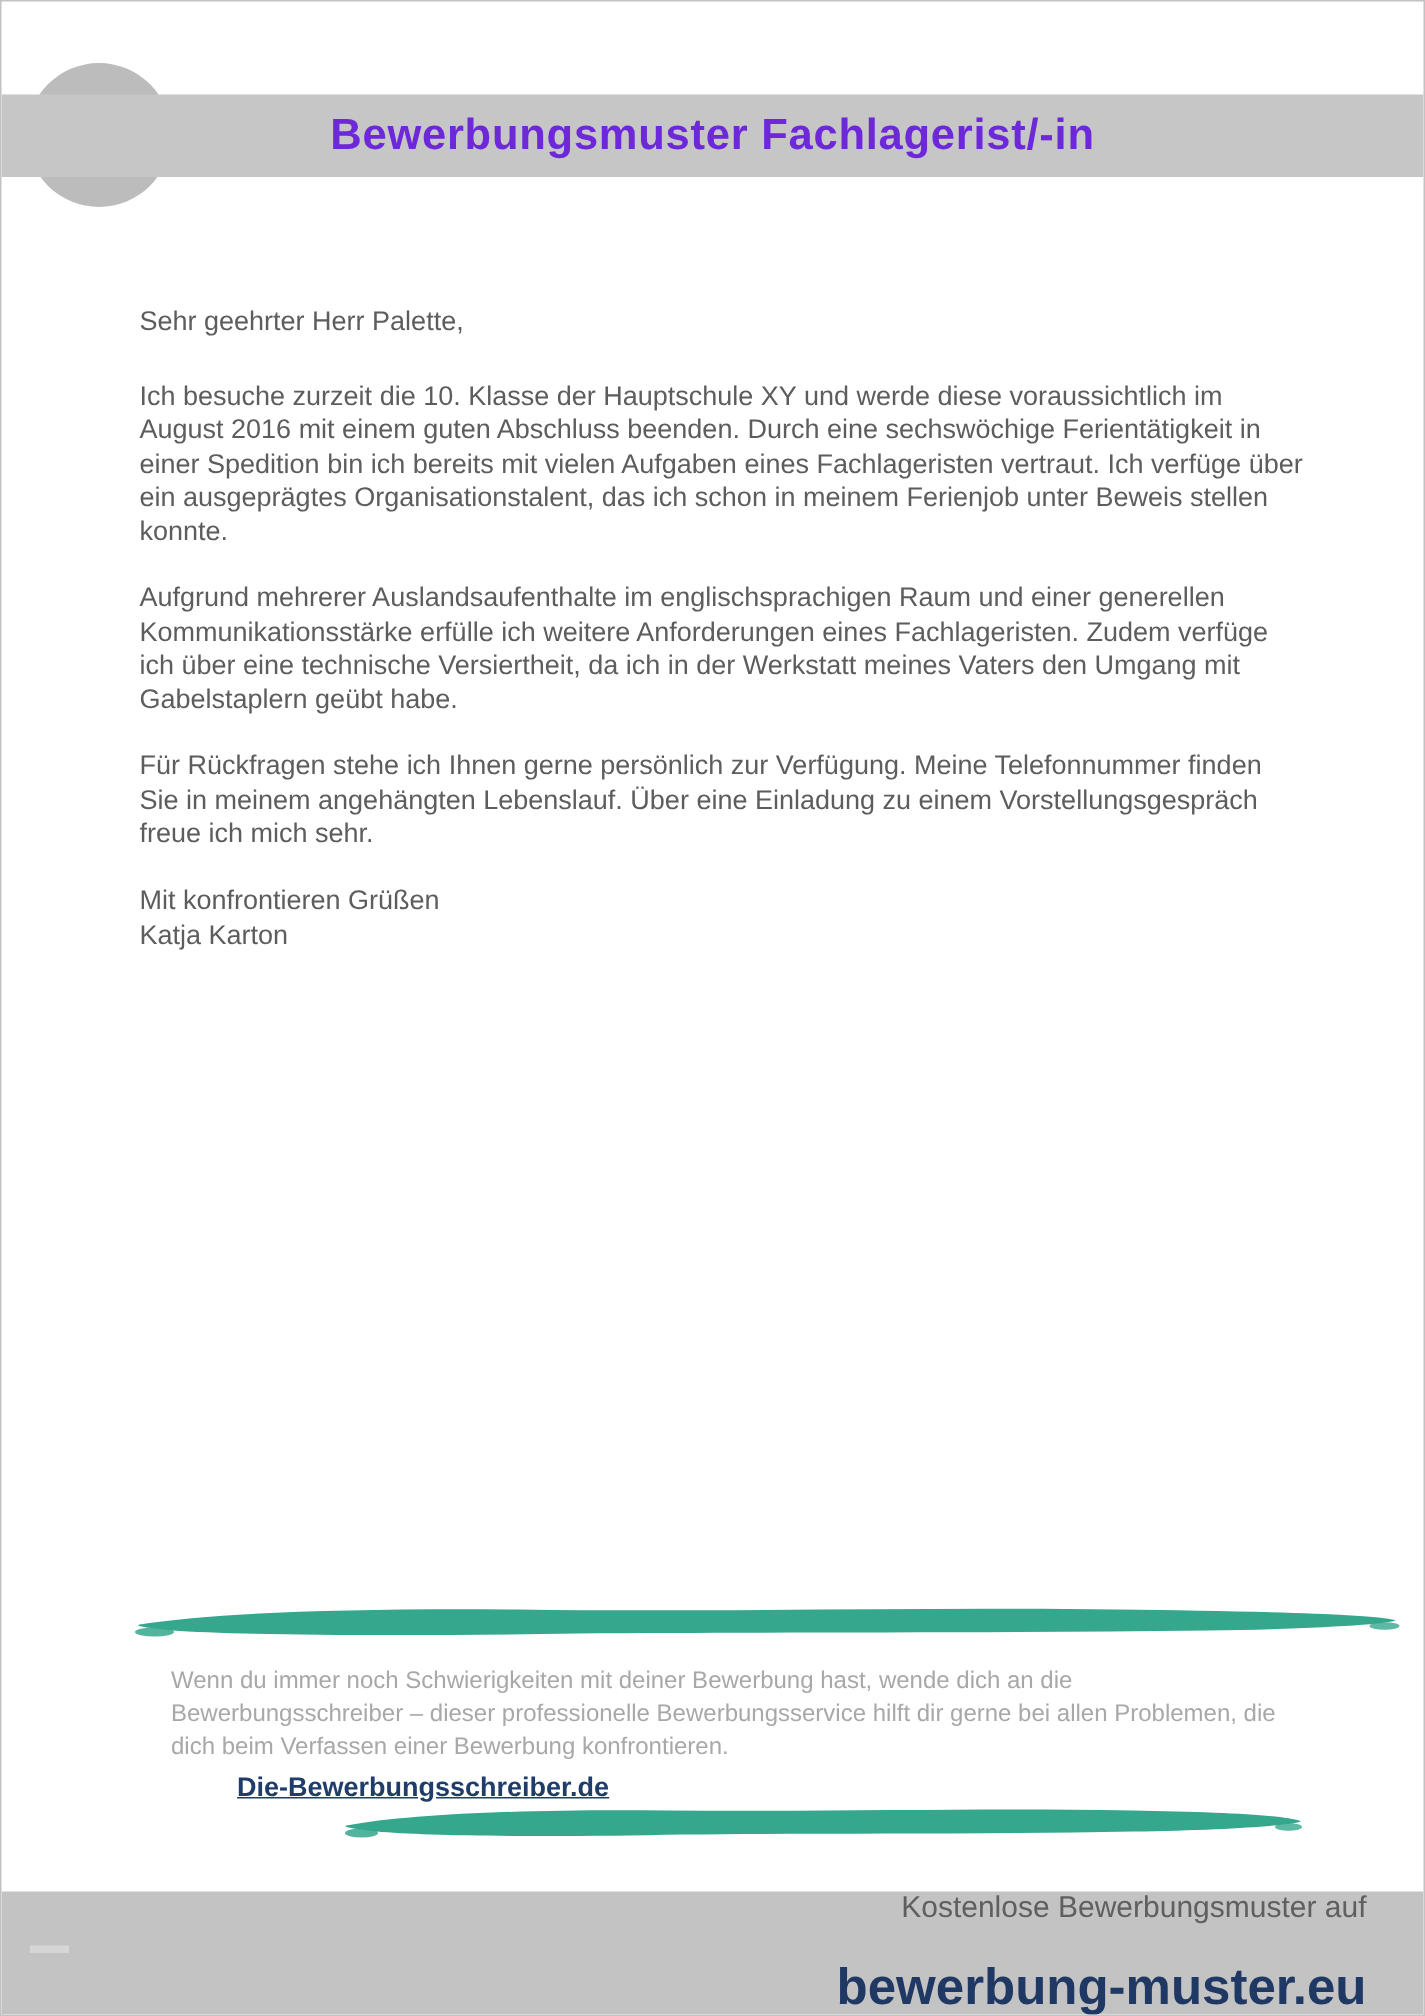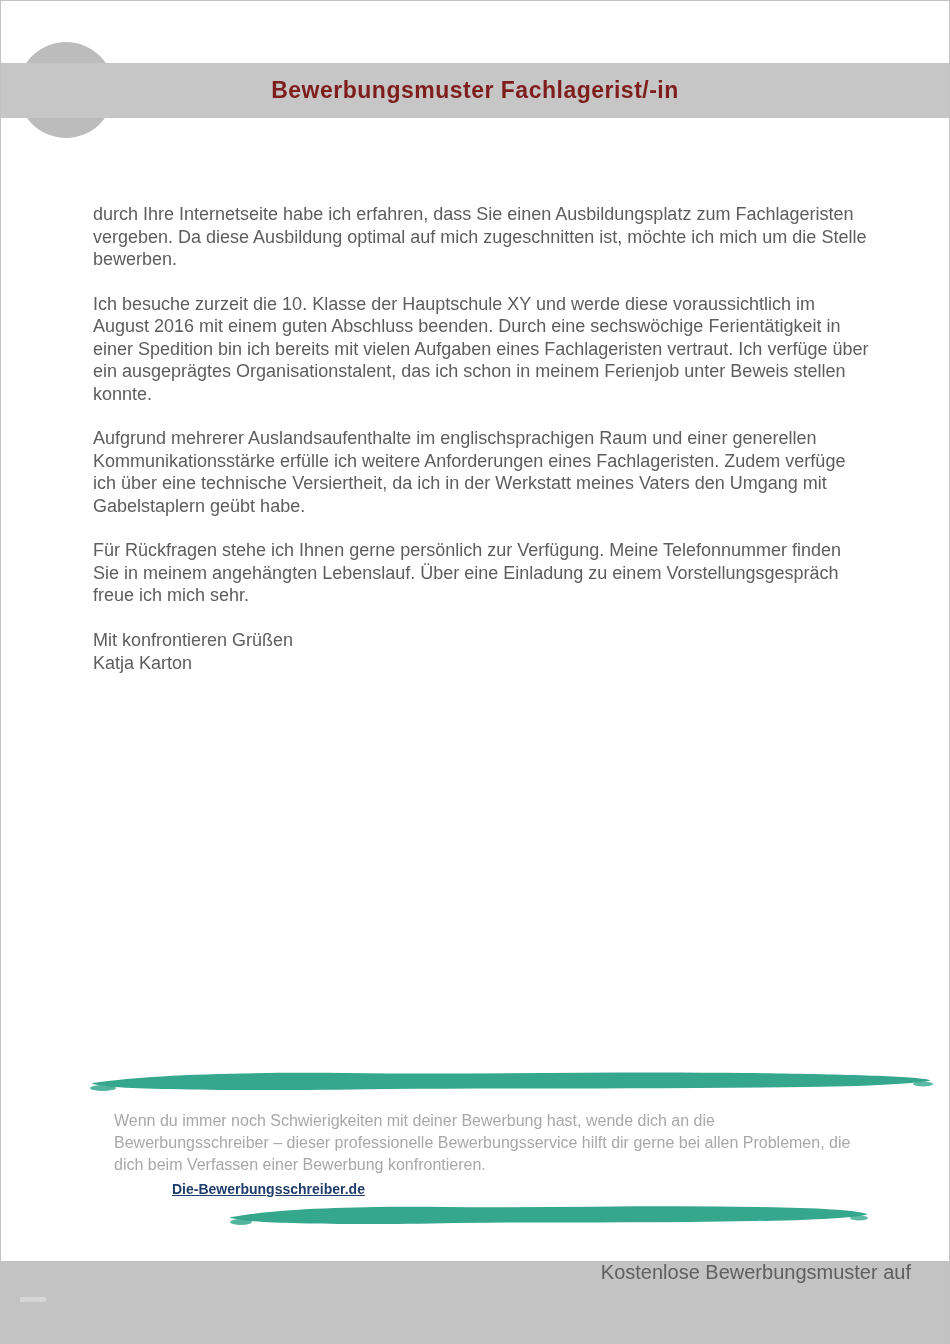--- a/index.html
+++ b/index.html
@@ -15,23 +15,23 @@
   }
   .banner {
     position: absolute;
     top: 62px; left: 0;
     width: 100%; height: 55px;
     background: #c6c6c6;
     display: flex; align-items: center; justify-content: center;
   }
   .title {
     margin: 0;
-    font-size: 23px;
+    font-size: 29px;
     font-weight: bold;
-    color: #7f1d1d;
+    color: #6d28d9;
     letter-spacing: 0.5px;
   }
   .circle {
     position: absolute;
     left: 17px; top: 41px;
     width: 96px; height: 96px;
     border-radius: 50%;
     background: #bcbcbc;
   }
   .letter {
@@ -52,22 +52,22 @@
   .promo-text {
     position: absolute;
     left: 113px; top: 1093px;
     width: 748px;
     color: #a8a8a8;
     font-size: 16px;
     line-height: 22px;
   }
   .promo-link {
     position: absolute;
-    left: 171px; top: 1180px;
-    font-size: 14px;
+    left: 157px; top: 1180px;
+    font-size: 18px;
     font-weight: bold;
     color: #1f3d6b;
     text-decoration: underline;
     cursor: pointer;
   }
   .footer {
     position: absolute;
     left: 0; bottom: 0;
     width: 100%; height: 82px;
     background: #c3c3c3;
@@ -92,21 +92,21 @@
 
 <div class="page">
 
   <div class="circle"></div>
 
   <div class="banner">
     <h1 class="title">Bewerbungsmuster Fachlagerist/-in</h1>
   </div>
 
   <div class="letter">
-    <p>durch Ihre Internetseite habe ich erfahren, dass Sie einen Ausbildungsplatz zum Fachlageristen vergeben. Da diese Ausbildung optimal auf mich zugeschnitten ist, möchte ich mich um die Stelle bewerben.</p>
+    <p class="salutation">Sehr geehrter Herr Palette,</p>
     <p>Ich besuche zurzeit die 10. Klasse der Hauptschule XY und werde diese voraussichtlich im August 2016 mit einem guten Abschluss beenden. Durch eine sechswöchige Ferientätigkeit in einer Spedition bin ich bereits mit vielen Aufgaben eines Fachlageristen vertraut. Ich verfüge über ein ausgeprägtes Organisationstalent, das ich schon in meinem Ferienjob unter Beweis stellen konnte.</p>
     <p>Aufgrund mehrerer Auslandsaufenthalte im englischsprachigen Raum und einer generellen Kommunikationsstärke erfülle ich weitere Anforderungen eines Fachlageristen. Zudem verfüge ich über eine technische Versiertheit, da ich in der Werkstatt meines Vaters den Umgang mit Gabelstaplern geübt habe.</p>
     <p>Für Rückfragen stehe ich Ihnen gerne persönlich zur Verfügung. Meine Telefonnummer finden Sie in meinem angehängten Lebenslauf. Über eine Einladung zu einem Vorstellungsgespräch freue ich mich sehr.</p>
     <p class="closing">Mit konfrontieren Grüßen</p>
     <p class="signature">Katja Karton</p>
   </div>
 
   <svg class="brush brush-top" viewBox="0 0 852 26" preserveAspectRatio="none" xmlns="http://www.w3.org/2000/svg">
     <path d="M8 16 C 60 8, 150 5, 260 6 C 400 8, 520 4, 660 6 C 750 7, 830 9, 845 13 C 848 15, 800 19, 720 20 C 560 22, 420 21, 300 22 C 180 24, 70 23, 30 20 C 12 18, 4 17, 8 16 Z" fill="#35a78c"></path>
     <ellipse cx="18" cy="21" rx="13" ry="3" fill="#35a78c" opacity="0.85"></ellipse>
@@ -119,15 +119,16 @@
 
   <svg class="brush brush-bottom" viewBox="0 0 648 28" preserveAspectRatio="none" xmlns="http://www.w3.org/2000/svg">
     <path d="M6 17 C 50 9, 130 6, 220 7 C 330 8, 430 5, 530 7 C 590 8, 630 10, 642 14 C 644 16, 600 20, 530 21 C 420 23, 320 22, 230 23 C 140 25, 60 24, 26 21 C 10 19, 3 18, 6 17 Z" fill="#35a78c"></path>
     <ellipse cx="16" cy="22" rx="11" ry="3" fill="#35a78c" opacity="0.85"></ellipse>
     <ellipse cx="634" cy="18" rx="9" ry="2.5" fill="#35a78c" opacity="0.8"></ellipse>
   </svg>
 
   <div class="footer">
     <div class="footer-mark"></div>
     <div class="footer-tagline">Kostenlose Bewerbungsmuster auf</div>
+    <div class="footer-site">bewerbung-muster.eu</div>
   </div>
 
 </div>
 
 </body></html>

